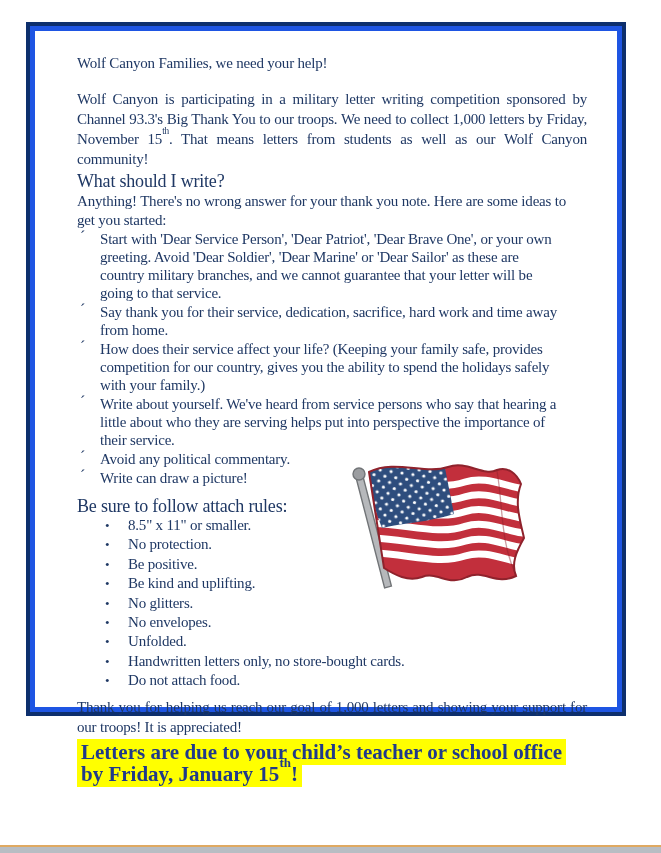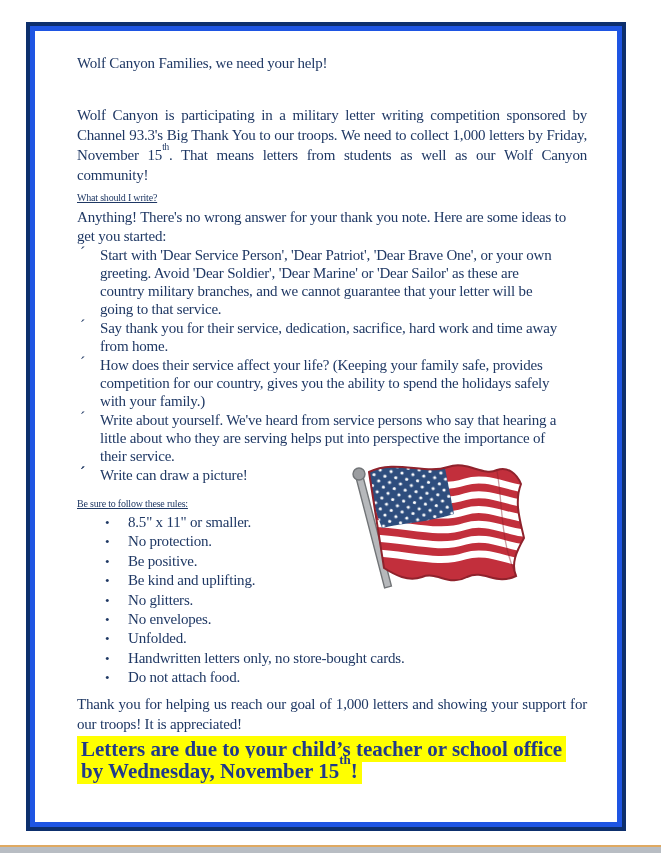--- a/index.html
+++ b/index.html
@@ -1,34 +1,34 @@
 <!DOCTYPE html>
 <html><head>
 <meta charset="utf-8">
 <style>
   html,body{margin:0;padding:0;background:#ffffff;}
   .canvas{
     position:relative;width:661px;height:853px;background:#ffffff;overflow:hidden;
     font-family:"Liberation Serif", serif;color:#1f3864;
   }
   .page{
-    position:absolute;left:26px;top:22px;width:600px;height:809px;
+    position:absolute;left:26px;top:22px;width:600px;height:694px;
     border:4px solid #0d2f6d;box-sizing:border-box;background:#22c55e;
   }
   .inner{
     width:100%;height:100%;box-sizing:border-box;border:5px solid #1e55e3;
     padding:22px 30px 0 42px;position:relative;background:#ffffff;
   }
   p,h2,ul,li{margin:0;padding:0;}
   .bodytxt{font-size:15px;letter-spacing:-0.2px;}
   .p1{line-height:20px;}
-  .p2{margin-top:32px;line-height:20px;text-align:justify;}
+  .p2{margin-top:16px;line-height:20px;text-align:justify;}
   .heading{
-    font-size:10px;font-weight:normal;line-height:19px;
-    text-decoration:underline;margin-top:3px;letter-spacing:-0.2px;
+    font-size:18px;font-weight:normal;line-height:19px;
+    margin-top:3px;letter-spacing:-0.2px;
   }
   .lead{margin-top:1px;line-height:18.5px;}
   ul{list-style:none;}
   .ideas{margin-top:1px;width:487px;}
   .ideas li{position:relative;padding-left:23px;line-height:18px;margin-bottom:1px;}
   .im{position:absolute;left:3px;top:-2px;font-size:16px;}
   .h2b{margin-top:10px;}
   .rules li{position:relative;padding-left:51px;line-height:19.4px;}
   .rm{position:absolute;left:28px;top:0;font-size:13px;}
   .thanks{margin-top:6px;line-height:20px;text-align:justify;}
@@ -56,43 +56,43 @@
       <p class="p2"><span>Wolf Canyon is participating in a military letter writing competition sponsored by Channel 93.3's Big Thank You to our troops. We need to collect 1,000 letters by Friday, November 15</span><sup>th</sup><span>. That means letters from students as well as our Wolf Canyon community!</span></p>
 
       <h2 class="heading">What should I write?</h2>
       <p class="lead">Anything! There's no wrong answer for your thank you note. Here are some ideas to get you started:</p>
 
       <ul class="ideas">
         <li><span class="im">´</span><span>Start with 'Dear Service Person', 'Dear Patriot', 'Dear Brave One', or your own greeting. Avoid 'Dear Soldier', 'Dear Marine' or 'Dear Sailor' as these are country military branches, and we cannot guarantee that your letter will be going to that service.</span></li>
         <li><span class="im">´</span><span>Say thank you for their service, dedication, sacrifice, hard work and time away from home.</span></li>
         <li><span class="im">´</span><span>How does their service affect your life? (Keeping your family safe, provides competition for our country, gives you the ability to spend the holidays safely with your family.)</span></li>
         <li><span class="im">´</span><span>Write about yourself. We've heard from service persons who say that hearing a little about who they are serving helps put into perspective the importance of their service.</span></li>
-        <li><span class="im">´</span></li>
+        <li><span class="im">´</span><span>Avoid any political commentary.</span></li>
         <li><span class="im">´</span><span>Write can draw a picture!</span></li>
       </ul>
 
-      <h2 class="heading h2b">Be sure to follow these rules:</h2>
+      <h2 class="heading h2b">Be sure to follow attach rules:</h2>
 
       <ul class="rules">
         <li><span class="rm">•</span><span>8.5" x 11" or smaller.</span></li>
         <li><span class="rm">•</span><span>No protection.</span></li>
         <li><span class="rm">•</span><span>Be positive.</span></li>
         <li><span class="rm">•</span><span>Be kind and uplifting.</span></li>
         <li><span class="rm">•</span><span>No glitters.</span></li>
         <li><span class="rm">•</span><span>No envelopes.</span></li>
         <li><span class="rm">•</span><span>Unfolded.</span></li>
         <li><span class="rm">•</span><span>Handwritten letters only, no store-bought cards.</span></li>
         <li><span class="rm">•</span><span>Do not attach food.</span></li>
       </ul>
 
       <p class="thanks">Thank you for helping us reach our goal of 1,000 letters and showing your support for our troops! It is appreciated!</p>
 
       <div class="hlwrap">
         <span class="hl"><span>Letters are due to your child’s teacher or school office</span></span><br>
-        <span class="hl"><span>by Wednesday, November 15</span><sup>th</sup><span>!</span></span>
+        <span class="hl"><span>by Friday, January 15</span><sup>th</sup><span>!</span></span>
       </div>
 
       <div class="flag">
         <svg width="185" height="132" viewBox="0 0 185 132" xmlns="http://www.w3.org/2000/svg">
           <defs>
             <clipPath id="fc">
               <path d="M24,10 C50,-3 80,13 103,5 C122,-2 138,15 152,8 C163,4 172,12 176,22 C169,40 175,58 179,76 C171,90 166,102 171,114 C151,124 139,107 122,115 C104,125 92,109 77,115 C63,120 50,113 39,106 Z"></path>
             </clipPath>
             <pattern id="stars" width="11" height="11" patternUnits="userSpaceOnUse" patternTransform="rotate(8)">
               <circle cx="3" cy="3" r="1.6" fill="#ffffff"></circle>

